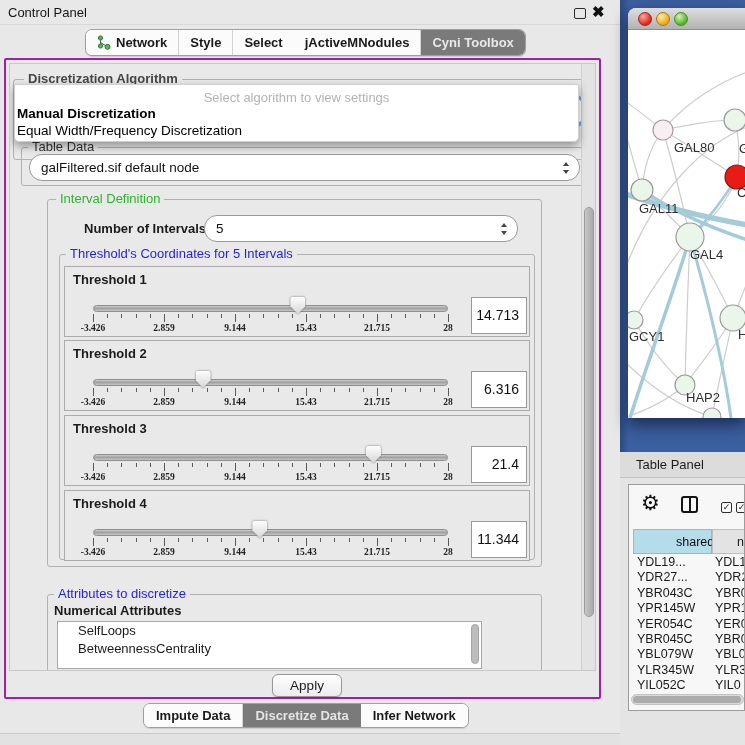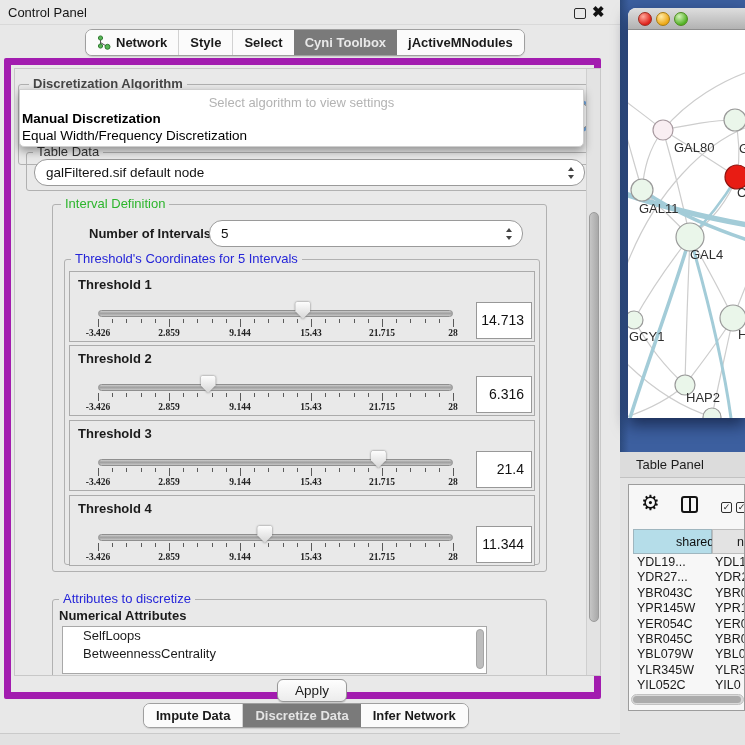--- a/index.html
+++ b/index.html
@@ -13,21 +13,21 @@
   .cp-title { position:absolute; left:8px; top:5px; font-size:13px; color:#151515; }
   .float-btn { position:absolute; left:574px; top:8px; width:12px; height:11px; border:1.7px solid #2b2b2b; border-radius:2px; background:transparent; }
   .close-btn { position:absolute; left:592px; top:3px; font-size:15px; font-weight:bold; color:#111; }
 
   .tab-strip { position:absolute; left:85px; top:29px; height:27px; display:flex; border:1px solid #9f9f9f; border-radius:7px; overflow:hidden; background:#fbfbfb; box-shadow:0 1px 1px rgba(0,0,0,.12); }
   .tab { display:flex; align-items:center; gap:5px; padding:0 11px; font-size:13px; font-weight:600; color:#1a1a1a; background:#fbfbfb; border-right:1px solid #d2d2d2; white-space:nowrap; }
   .tab:last-child { border-right:none; }
   .tab.active { background:#7a7a7a; color:#e9e9e9; border-right:none; }
   .tab.pre-active { border-right:none; }
 
-  .cp-main { position:absolute; left:4px; top:58px; width:597px; height:641px; border:7px solid #a21caf; background:#e9e9e9; border-radius:2px; }
+  .cp-main { position:absolute; left:4px; top:58px; width:597px; height:641px; border:2px solid #a21caf; background:#e9e9e9; border-radius:2px; }
   .scrollpane { position:absolute; left:3px; top:3px; width:587px; height:608px; border:1px solid #c8c8c8; background:#e9e9e9; overflow:hidden; }
 
   .groupbox { position:absolute; border:1px solid #b1b1b1; border-radius:3px; }
   .group-title { position:absolute; background:#e9e9e9; padding:0 4px; font-size:13px; line-height:14px; white-space:nowrap; }
   .gt-dark  { color:#464646; font-weight:bold; }
   .gt-green { color:#2db52d; }
   .gt-blue  { color:#2525d8; }
 
   .combo { position:absolute; background:#fff; border:1px solid #9a9a9a; border-radius:13px; font-size:13.5px; color:#111; }
   .combo .combo-text { position:absolute; left:11px; top:0; line-height:25px; white-space:nowrap; }
@@ -124,25 +124,25 @@
           <circle cx="10.5" cy="11.8" r="2.5" fill="#57b657" stroke="#2f7a2f"></circle>
         </svg>
         <span>Network</span>
       </div>
       <div class="tab">
         <span>Style</span>
       </div>
       <div class="tab pre-active">
         <span>Select</span>
       </div>
+      <div class="tab">
+        <span>jActiveMNodules</span>
+      </div>
       <div class="tab active">
         <span>Cyni Toolbox</span>
-      </div>
-      <div class="tab">
-        <span>jActiveMNodules</span>
       </div>
     </div>
 
     <div class="cp-main">
       <div class="scrollpane">
 
         <div class="groupbox" style="left:3px; top:15px; width:583px; height:81px;"></div>
         <span class="group-title gt-dark" style="left:14px; top:8px;">Discretization Algorithm</span>
         <div class="combo focused" style="left:13px; top:33px; width:563px; height:28px;">
           <span class="spin"></span>

